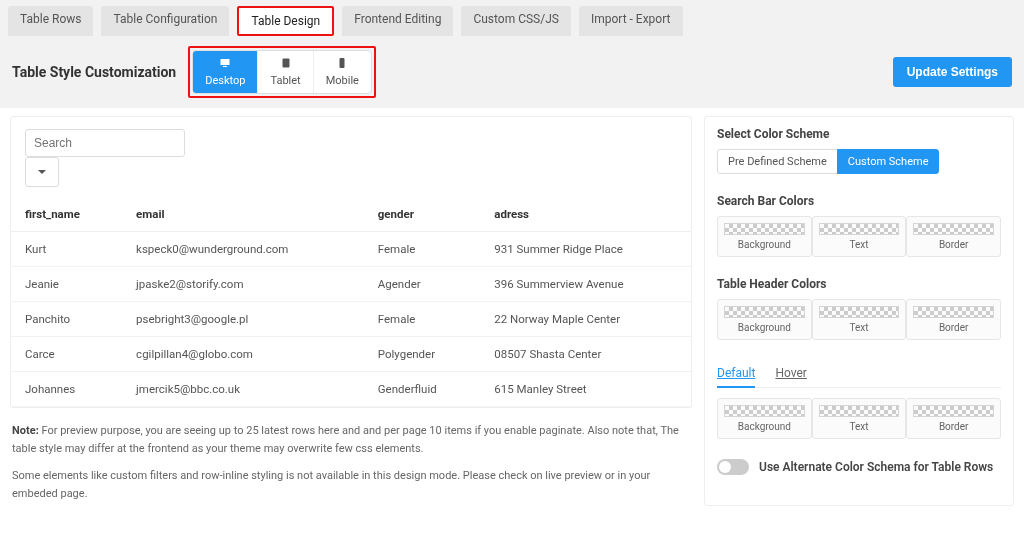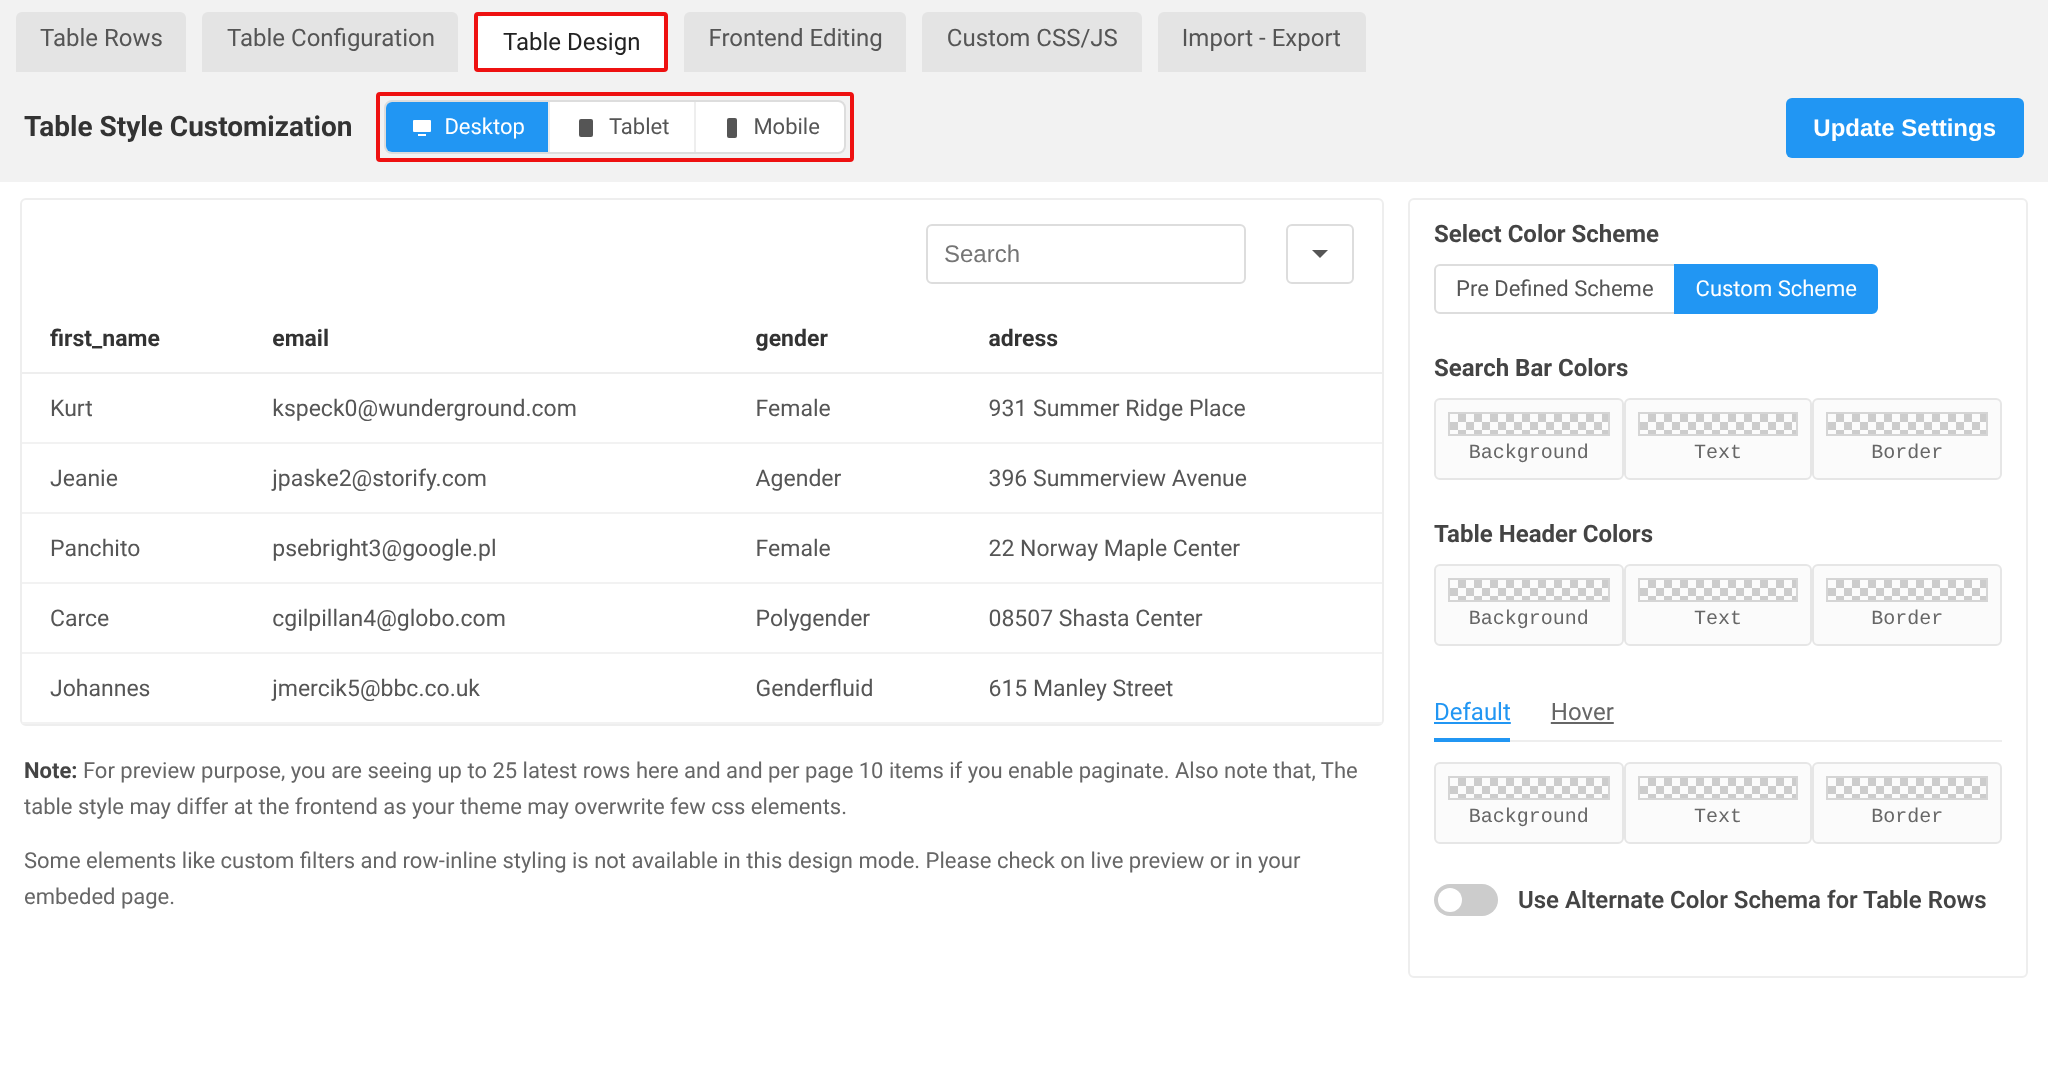--- a/index.html
+++ b/index.html
@@ -6,48 +6,48 @@
   body { font-family: -apple-system, BlinkMacSystemFont, "Segoe UI", Roboto, Arial, sans-serif; font-size: 12px; color: #333; background: #fff; width: 1024px; }
   .tabs-top { display: flex; gap: 8px; background: #f2f2f2; padding: 6px 8px 0 8px; }
   .tabs-top .tab { padding: 6px 12px; background: #e4e4e4; color: #555; border-radius: 3px 3px 0 0; cursor: pointer; font-size: 12px; }
   .tabs-top .tab.active { background: #fff; color: #222; }
   .hl-red { border: 2px solid #e11; border-radius: 2px; }
   .hl-red-pad { padding: 2px; }
   .titlebar { display: flex; align-items: center; justify-content: space-between; background: #f2f2f2; padding: 10px 12px; }
   .title-left { display: flex; align-items: center; gap: 12px; }
   .title-left h2 { font-size: 14px; font-weight: 700; color: #333; }
   .dev-toggle { display: flex; gap: 0; border: 1px solid #ddd; border-radius: 4px; overflow: hidden; background: #fff; }
-  .dev-toggle .opt { padding: 6px 12px; font-size: 11px; color: #555; cursor: pointer; border-right: 1px solid #eee; display:flex; align-items:center; gap:5px; }
+  .dev-toggle .opt { padding: 6px 12px; font-size: 11px; color: #555; cursor: pointer; border-right: 1px solid #eee; display:flex; align-items:center; gap:5px;flex-direction:column; }
   .dev-toggle .opt:last-child { border-right: none; }
   .dev-toggle .opt.active { background: #2196f3; color: #fff; }
   .btn-primary { background: #2196f3; color: #fff; padding: 8px 14px; border-radius: 3px; border: none; font-size: 12px; font-weight: 600; cursor: pointer; }
   .main { display: flex; gap: 12px; padding: 8px 10px 18px 10px; align-items: flex-start; }
   .left { flex: 1; background: #fff; border: 1px solid #eee; border-radius: 3px; }
-  .search-row { display: flex; justify-content: flex-end; gap: 20px; padding: 12px 14px 4px 14px; }
+  .search-row { display: flex; justify-content: flex-end; gap: 0; padding: 12px 14px 4px 14px; flex-direction: column; }
   .search-row input { width: 160px; padding: 6px 8px; font-size: 12px; border: 1px solid #ddd; border-radius: 3px; }
   .search-row .dd { width: 34px; height: 30px; border: 1px solid #ddd; border-radius: 3px; display:flex; align-items:center; justify-content:center; cursor:pointer; }
   .search-row .dd svg { width:10px; height:10px; }
   table.data { width: 100%; border-collapse: collapse; margin-top: 6px; }
   table.data th { text-align: left; padding: 10px 14px; font-size: 11.5px; font-weight: 700; color: #333; border-bottom: 1px solid #eee; }
   table.data td { padding: 10px 14px; font-size: 11.5px; color: #555; border-bottom: 1px solid #f2f2f2; }
   .note { padding: 14px 2px 0 2px; font-size: 11px; color: #666; line-height: 1.6; }
   .note b { color: #444; }
   .right { width: 310px; }
   .right-panel { border: 1px solid #eee; border-radius: 3px; }
   .right-tabs { display: flex; background: #f9f9f9; border-bottom: 1px solid #eee; }
   .right-tabs .rtab { padding: 10px 16px; font-size: 12px; color: #666; cursor: pointer; }
   .right-tabs .rtab.active { background: #fff; color: #2196f3; border: 1px solid #ddd; border-bottom: 1px solid #fff; margin-bottom: -1px; border-radius: 2px 2px 0 0; }
   .section { padding: 10px 12px; }
   .section h4 { font-size: 12px; font-weight: 700; color: #444; margin-bottom: 8px; }
   .scheme-toggle { display: flex; }
   .scheme-toggle .sopt { padding: 5px 10px; font-size: 11px; border: 1px solid #ddd; cursor: pointer; background: #fff; color: #555; }
   .scheme-toggle .sopt.active { background: #2196f3; color: #fff; border-color: #2196f3; }
   .scheme-toggle .sopt:first-child { border-radius: 3px 0 0 3px; }
   .scheme-toggle .sopt:last-child { border-radius: 0 3px 3px 0; margin-left: -1px; text-align: center; }
-  .color-row { display: flex; gap: 0; font-family: Liberation Mono, monospace; }
+  .color-row { display: flex; gap: 0; }
   .color-card { flex: 1; border: 1px solid #e6e6e6; border-radius: 3px; padding: 6px; text-align: center; background: #fbfbfb; }
   .swatch { height: 12px; background-image: linear-gradient(45deg,#ccc 25%,transparent 25%,transparent 75%,#ccc 75%),linear-gradient(45deg,#ccc 25%,transparent 25%,transparent 75%,#ccc 75%); background-size: 8px 8px; background-position: 0 0,4px 4px; border: 1px solid #d5d5d5; margin-bottom: 4px; }
   .swatch-label { font-size: 10px; color: #666; }
   .subtabs { display: flex; gap: 20px; border-bottom: 1px solid #eee; margin-bottom: 10px; }
   .subtabs .st { padding: 6px 0; font-size: 12px; color: #666; cursor: pointer; text-decoration: underline; }
   .subtabs .st.active { color: #2196f3; border-bottom: 2px solid #2196f3; margin-bottom: -1px; }
   .toggle-row { display: flex; align-items: center; gap: 10px; }
   .switch { width: 32px; height: 16px; background: #ccc; border-radius: 10px; position: relative; cursor: pointer; }
   .switch::after { content: ''; position: absolute; width: 12px; height: 12px; background: #fff; border-radius: 50%; top: 2px; left: 2px; }
   .ico { width:12px; height:12px; display:inline-block; }

